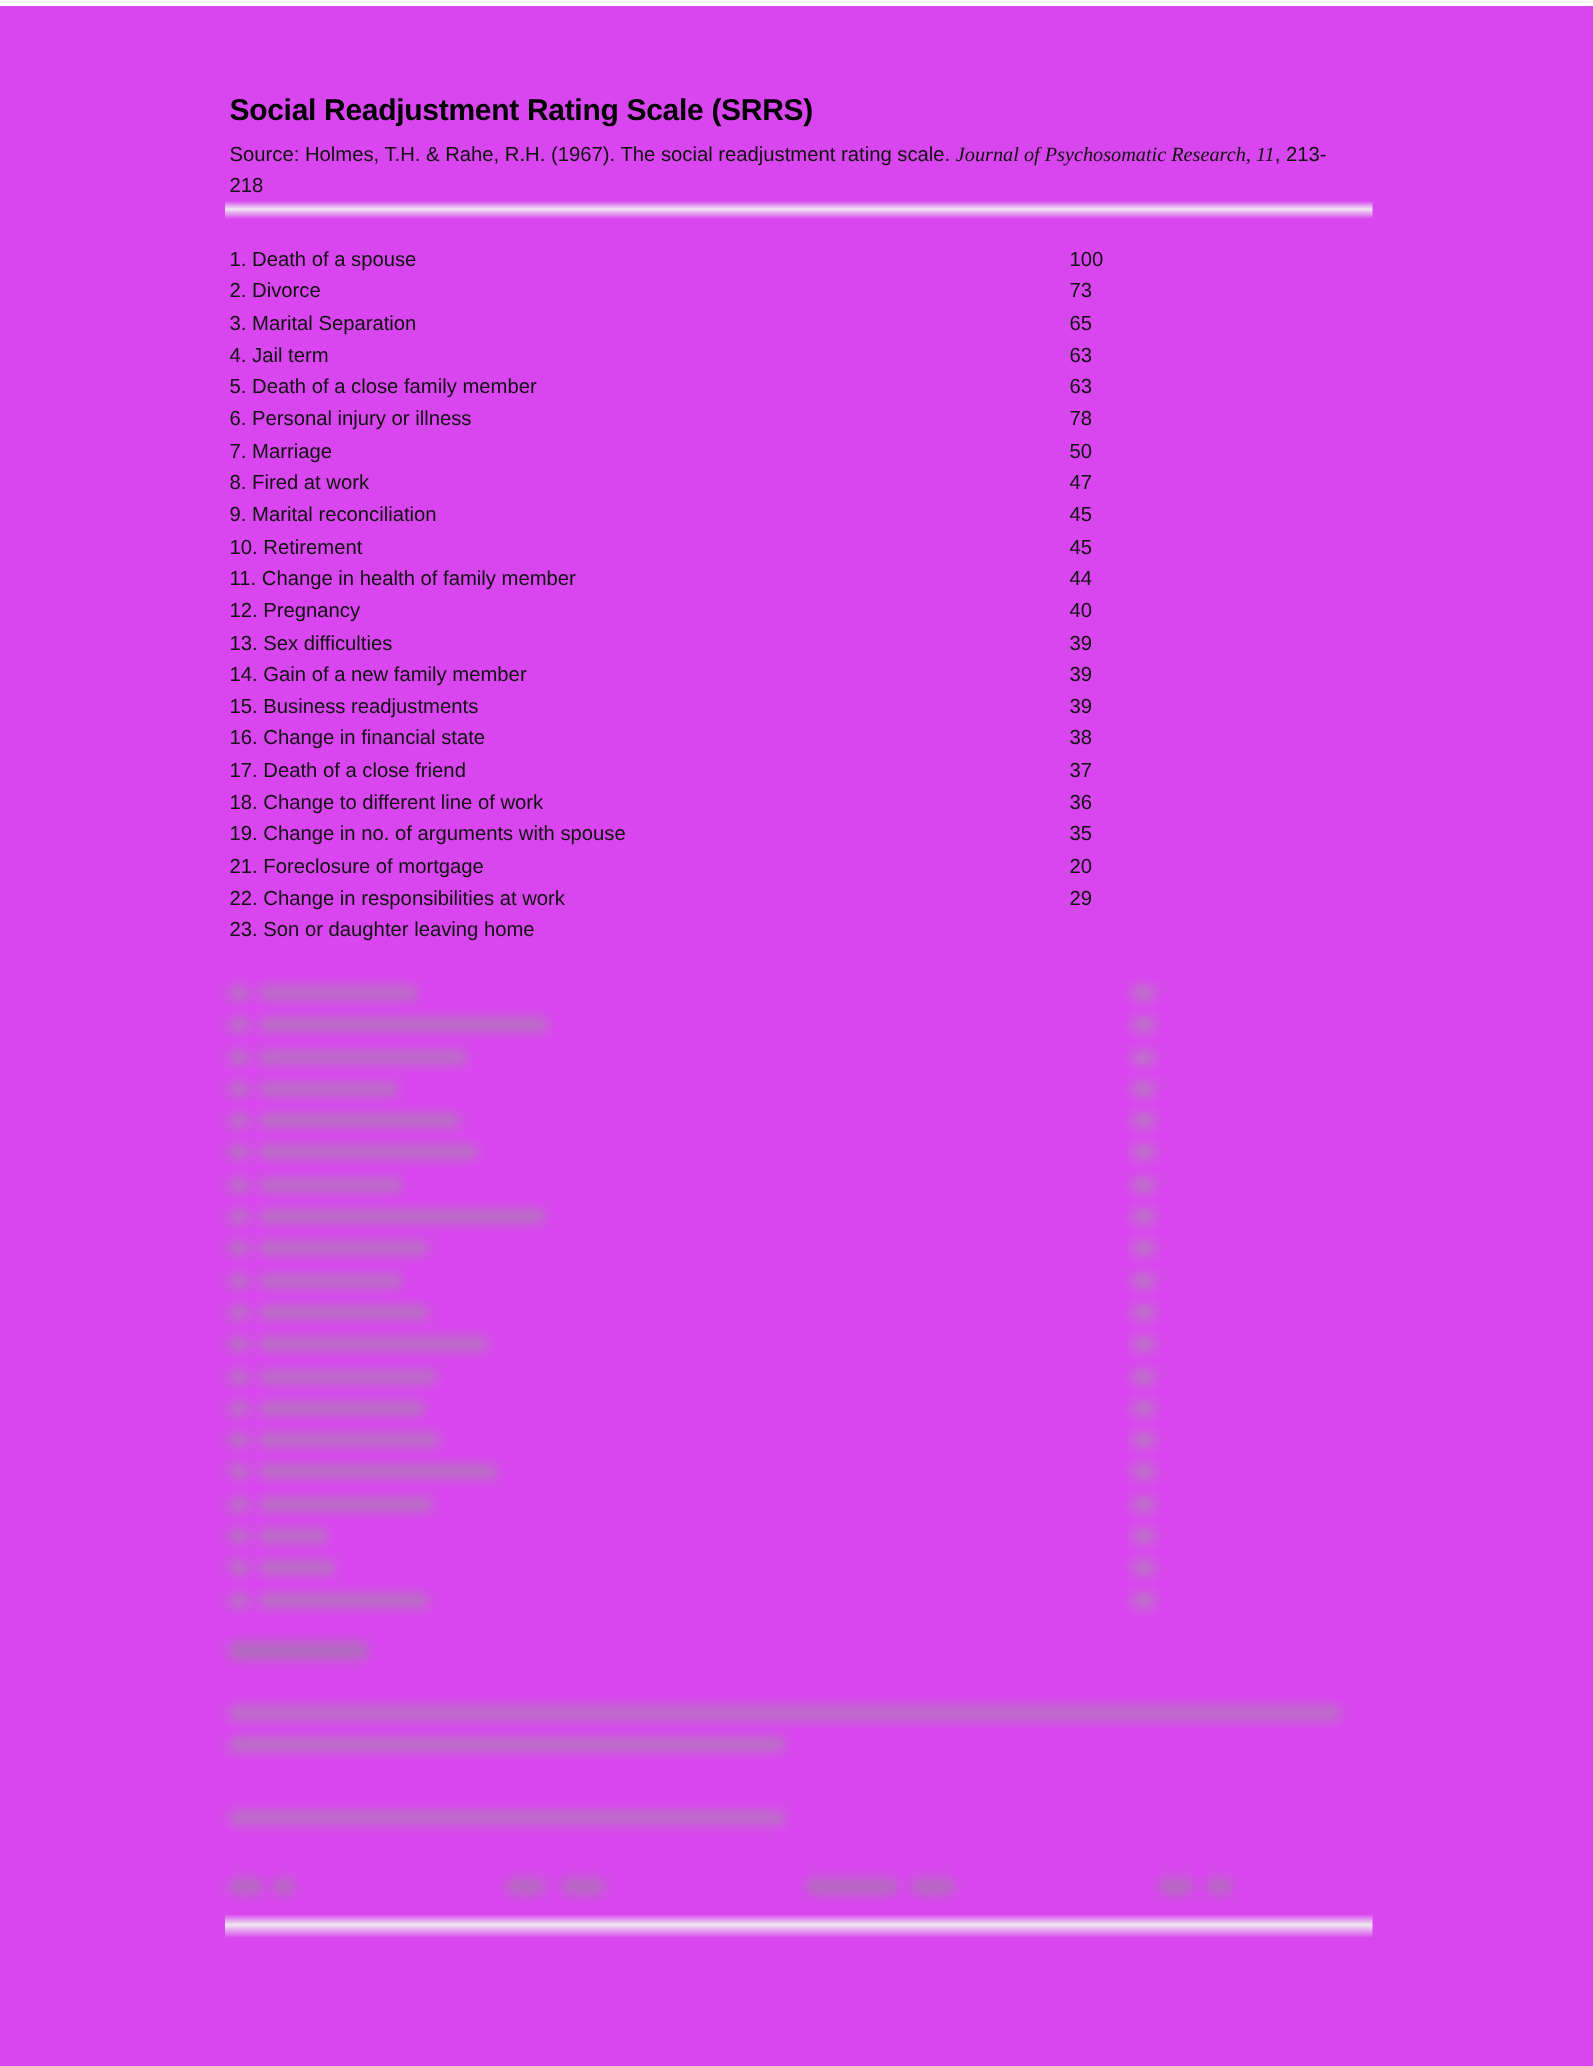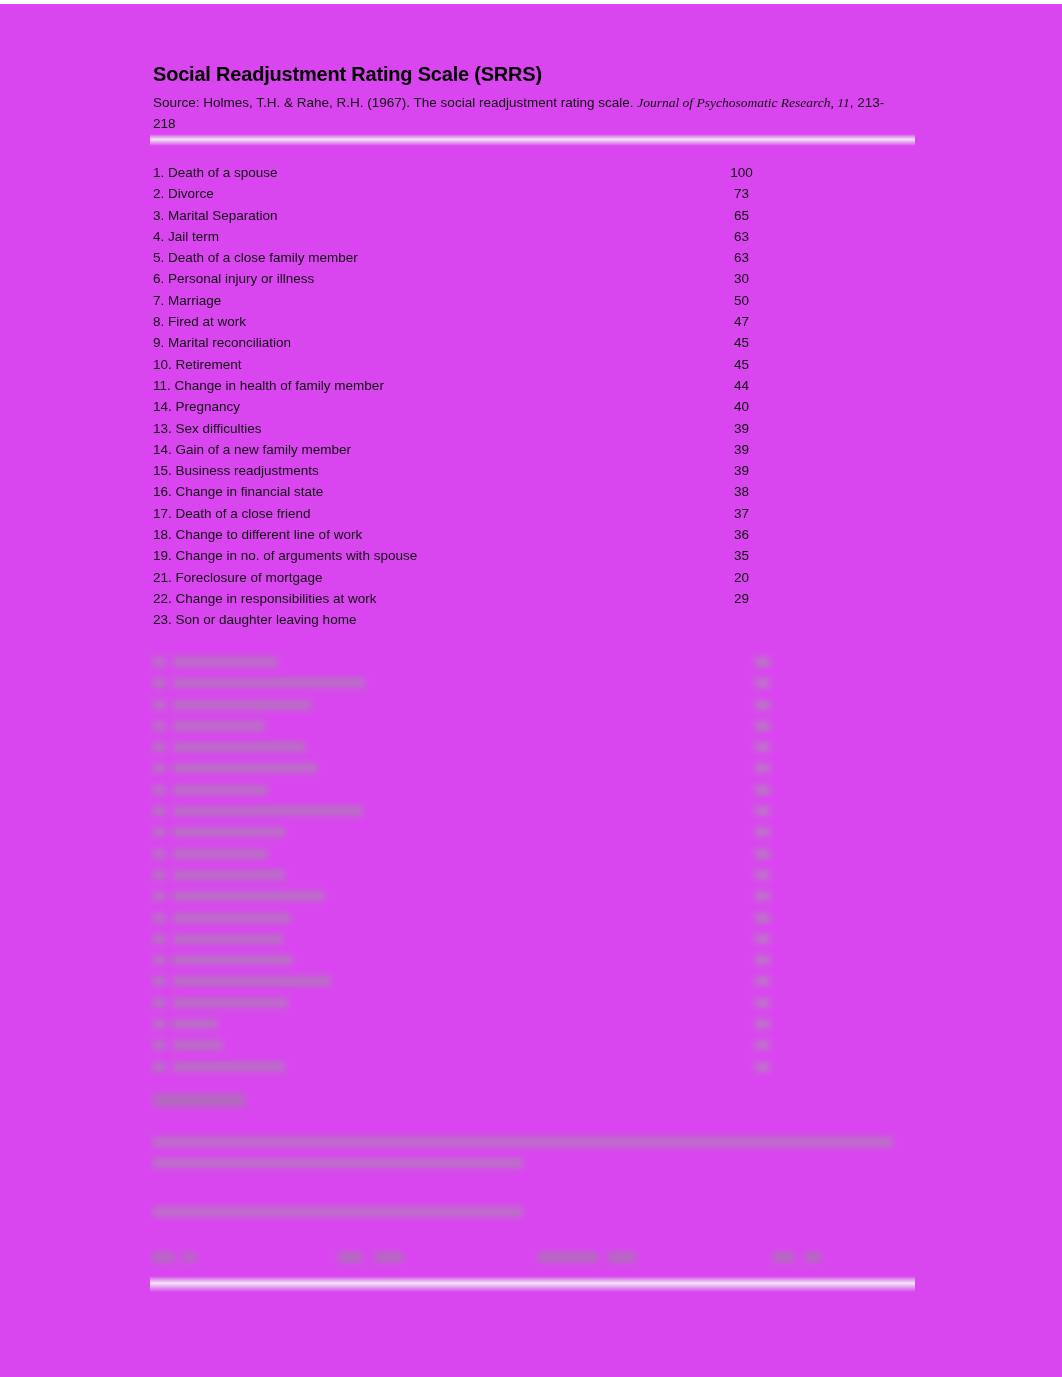--- a/index.html
+++ b/index.html
@@ -77,21 +77,21 @@
     color: #111;
     white-space: nowrap;
   }
   .scale-row .label {
     display: inline-block;
   }
   .scale-row .score {
     position: absolute;
     left: 560px;
     width: 57px;
-    text-align: center;
+    text-align: left;
     font-size: 13.5px;
   }
 
   
   .blurred {
     filter: blur(3.4px);
     opacity: 0.5;
     user-select: none;
   }
 
@@ -194,27 +194,27 @@
       <span class="ital">Journal of Psychosomatic Research, 11</span><span>, 213-218</span>
     </p>
   </div>
 
   <div class="scale-list">
       <div class="scale-row"><span class="label">1. Death of a spouse</span><span class="score">100</span></div>
       <div class="scale-row"><span class="label">2. Divorce</span><span class="score">73</span></div>
       <div class="scale-row"><span class="label">3. Marital Separation</span><span class="score">65</span></div>
       <div class="scale-row"><span class="label">4. Jail term</span><span class="score">63</span></div>
       <div class="scale-row"><span class="label">5. Death of a close family member</span><span class="score">63</span></div>
-      <div class="scale-row"><span class="label">6. Personal injury or illness</span><span class="score">30</span></div>
+      <div class="scale-row"><span class="label">6. Personal injury or illness</span><span class="score">78</span></div>
       <div class="scale-row"><span class="label">7. Marriage</span><span class="score">50</span></div>
       <div class="scale-row"><span class="label">8. Fired at work</span><span class="score">47</span></div>
       <div class="scale-row"><span class="label">9. Marital reconciliation</span><span class="score">45</span></div>
       <div class="scale-row"><span class="label">10. Retirement</span><span class="score">45</span></div>
       <div class="scale-row"><span class="label">11. Change in health of family member</span><span class="score">44</span></div>
-      <div class="scale-row"><span class="label">14. Pregnancy</span><span class="score">40</span></div>
+      <div class="scale-row"><span class="label">12. Pregnancy</span><span class="score">40</span></div>
       <div class="scale-row"><span class="label">13. Sex difficulties</span><span class="score">39</span></div>
       <div class="scale-row"><span class="label">14. Gain of a new family member</span><span class="score">39</span></div>
       <div class="scale-row"><span class="label">15. Business readjustments</span><span class="score">39</span></div>
       <div class="scale-row"><span class="label">16. Change in financial state</span><span class="score">38</span></div>
       <div class="scale-row"><span class="label">17. Death of a close friend</span><span class="score">37</span></div>
       <div class="scale-row"><span class="label">18. Change to different line of work</span><span class="score">36</span></div>
       <div class="scale-row"><span class="label">19. Change in no. of arguments with spouse</span><span class="score">35</span></div>
       <div class="scale-row"><span class="label">21. Foreclosure of mortgage</span><span class="score">20</span></div>
       <div class="scale-row"><span class="label">22. Change in responsibilities at work</span><span class="score">29</span></div>
       <div class="scale-row"><span class="label">23. Son or daughter leaving home</span><span class="score"></span></div>

